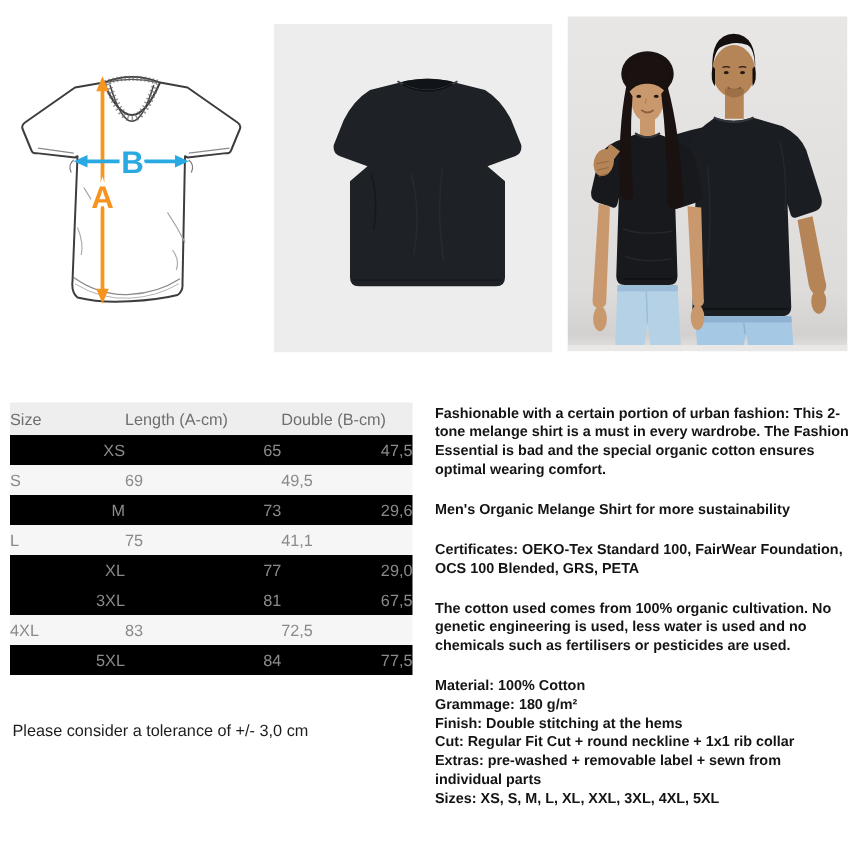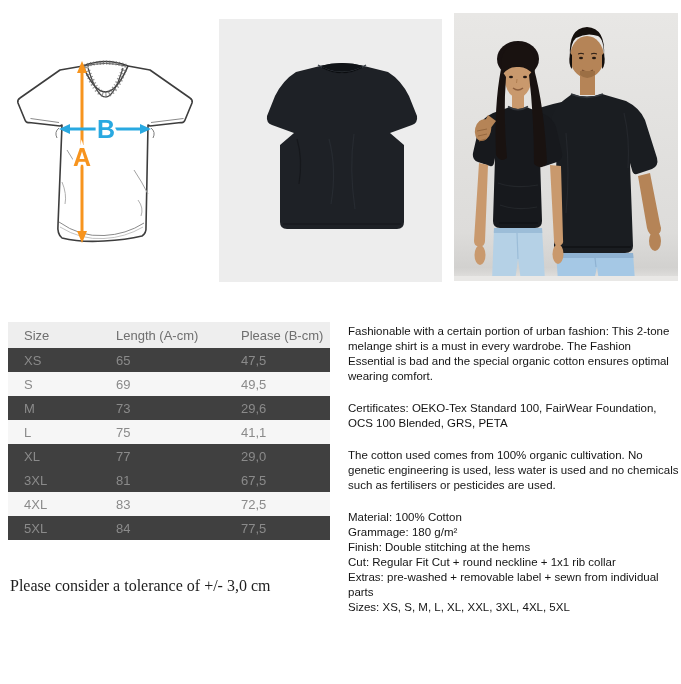--- a/index.html
+++ b/index.html
@@ -6,29 +6,29 @@
   .page { position:relative; width:681px; height:684px; background:#ffffff; overflow:hidden; }
 
   
   .diagram    { position:absolute; left:12px;  top:52px; width:190px; height:200px; }
   .flat-photo { position:absolute; left:219px; top:19px; width:223px; height:263px; }
   .models     { position:absolute; left:454px; top:13px; width:224px; height:268px; }
 
   
   .size-table { position:absolute; left:8px; top:322px; width:322px; }
   .trow { display:grid; grid-template-columns:92px 125px 105px; align-items:center; height:24px; font-size:13px; color:#8a8a8a; }
-  .trow > div { padding-left:16px; white-space:nowrap; }
+  .trow > div { padding-left:0; white-space:nowrap; }
   .thead { height:26px; background:#eeeeee; color:#6f6f6f; }
-  .r-dark  { background:#404040; }
+  .r-dark  { background:#000000;text-align:right; }
   .r-light { background:#f6f6f6; }
 
-  .tolerance { position:absolute; left:10px; top:577px; font-size:16px; color:#1d1d1d;font-family:Liberation Serif, serif; }
+  .tolerance { position:absolute; left:10px; top:577px; font-size:13px; color:#1d1d1d; }
 
   
-  .desc { position:absolute; left:348px; top:324px; width:332px; font-size:11.5px; line-height:15px; color:#141414; }
+  .desc { position:absolute; left:348px; top:324px; width:332px; font-size:11.5px; line-height:15px; color:#141414;font-weight:bold; }
   .desc p { margin:0 0 17px 0; }
   .desc .spec-line { margin:0; }
 </style>
 </head>
 <body>
 
 <div class="page">
 
   <div class="diagram">
     <svg width="190" height="200" viewBox="0 0 190 200">
@@ -176,21 +176,21 @@
       </g>
 
       <rect x="0" y="263" width="224" height="5" fill="#e9e8e6"></rect>
     </svg>
   </div>
 
   <div class="size-table">
     <div class="trow thead">
       <div>Size</div>
       <div>Length (A-cm)</div>
-      <div>Please (B-cm)</div>
+      <div>Double (B-cm)</div>
     </div>
     <div class="trow r-dark">
       <div>XS</div>
       <div>65</div>
       <div>47,5</div>
     </div>
     <div class="trow r-light">
       <div>S</div>
       <div>69</div>
       <div>49,5</div>
@@ -224,20 +224,21 @@
       <div>5XL</div>
       <div>84</div>
       <div>77,5</div>
     </div>
   </div>
 
   <div class="tolerance">Please consider a tolerance of +/- 3,0 cm</div>
 
   <div class="desc">
     <p>Fashionable with a certain portion of urban fashion: This 2-tone melange shirt is a must in every wardrobe. The Fashion Essential is bad and the special organic cotton ensures optimal wearing comfort.</p>
+    <p>Men's Organic Melange Shirt for more sustainability</p>
     <p>Certificates: OEKO-Tex Standard 100, FairWear Foundation, OCS 100 Blended, GRS, PETA</p>
     <p>The cotton used comes from 100% organic cultivation. No genetic engineering is used, less water is used and no chemicals such as fertilisers or pesticides are used.</p>
     <div>
       <div class="spec-line">Material: 100% Cotton</div>
       <div class="spec-line">Grammage: 180 g/m²</div>
       <div class="spec-line">Finish: Double stitching at the hems</div>
       <div class="spec-line">Cut: Regular Fit Cut + round neckline + 1x1 rib collar</div>
       <div class="spec-line">Extras: pre-washed + removable label + sewn from individual parts</div>
       <div class="spec-line">Sizes: XS, S, M, L, XL, XXL, 3XL, 4XL, 5XL</div>
     </div>

